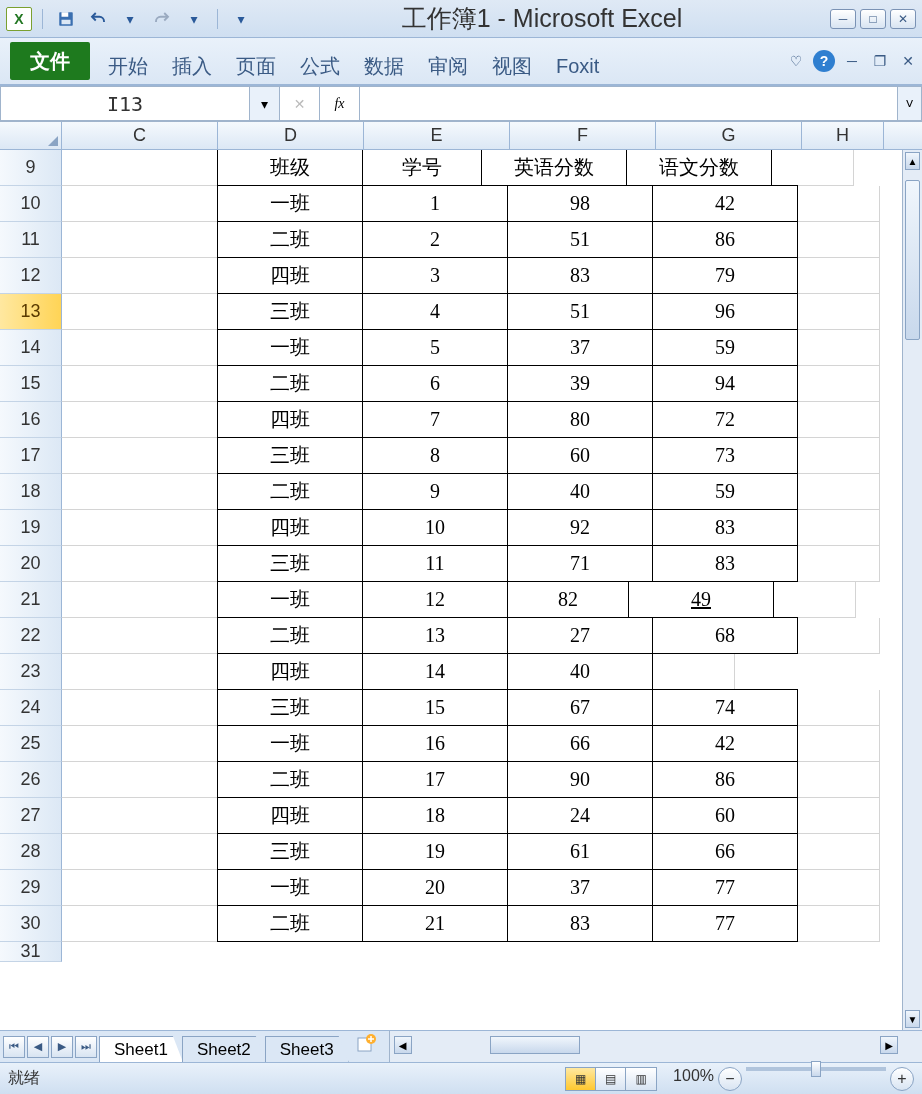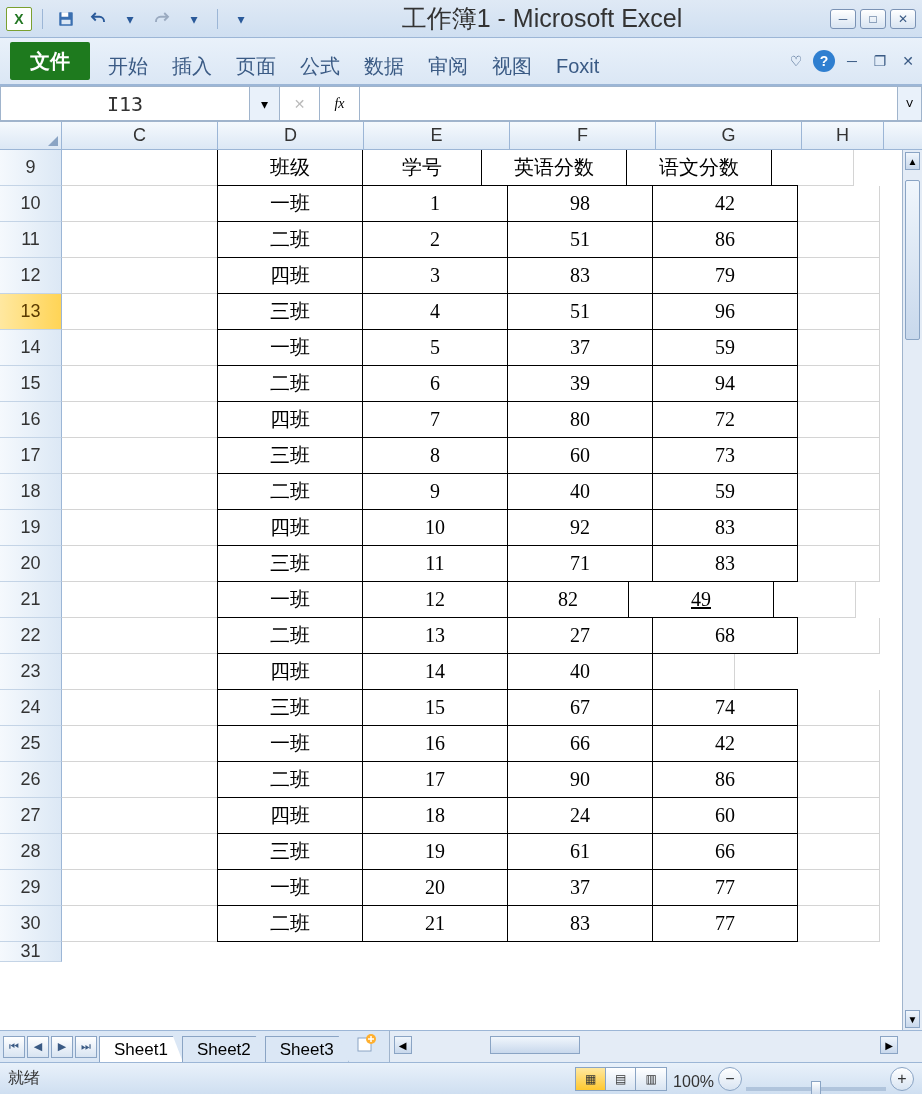--- a/index.html
+++ b/index.html
@@ -65,21 +65,21 @@
 .hscroll .arrow.l{left:4px;} .hscroll .arrow.r{right:24px;}
 .hscroll .thumb{position:absolute;top:5px;left:100px;width:90px;height:18px;background:linear-gradient(#f0f6fc,#c8d8ec);border:1px solid #8aa4c4;cursor:pointer;}
 
 
 .statusbar{height:32px;background:linear-gradient(#e9f1fa,#cfdff1);border-top:1px solid #9cb6d6;display:flex;align-items:center;padding:0 8px;font-size:16px;color:#333;}
 .statusbar .sp{flex:1;}
 .viewbtns{display:flex;border:1px solid #8aa4c4;}
 .vbtn{width:30px;height:22px;border-right:1px solid #8aa4c4;background:linear-gradient(#fff,#d8e4f2);display:flex;align-items:center;justify-content:center;cursor:pointer;font-size:12px;}
 .vbtn.active{background:linear-gradient(#ffe8a0,#ffc830);}
 .vbtn:last-child{border-right:none;}
-.zoom{display:flex;align-items:flex-end;gap:4px;margin-left:6px;}
+.zoom{display:flex;align-items:flex-start;gap:4px;margin-left:16px;}
 .zbtn{width:24px;height:24px;border:1px solid #8aa4c4;border-radius:50%;background:linear-gradient(#fff,#d8e4f2);display:flex;align-items:center;justify-content:center;cursor:pointer;font-size:16px;}
 .zslider{width:140px;height:4px;background:#b0c4dc;position:relative;cursor:pointer;}
 .zslider .zthumb{position:absolute;left:50%;top:-6px;width:10px;height:16px;background:linear-gradient(#fff,#c8d8ec);border:1px solid #8aa4c4;transform:translateX(-50%);}
 </style>
 </head>
 <body>
 
 <div class="titlebar">
   <div class="qat">
     <div class="xicon">X</div>

